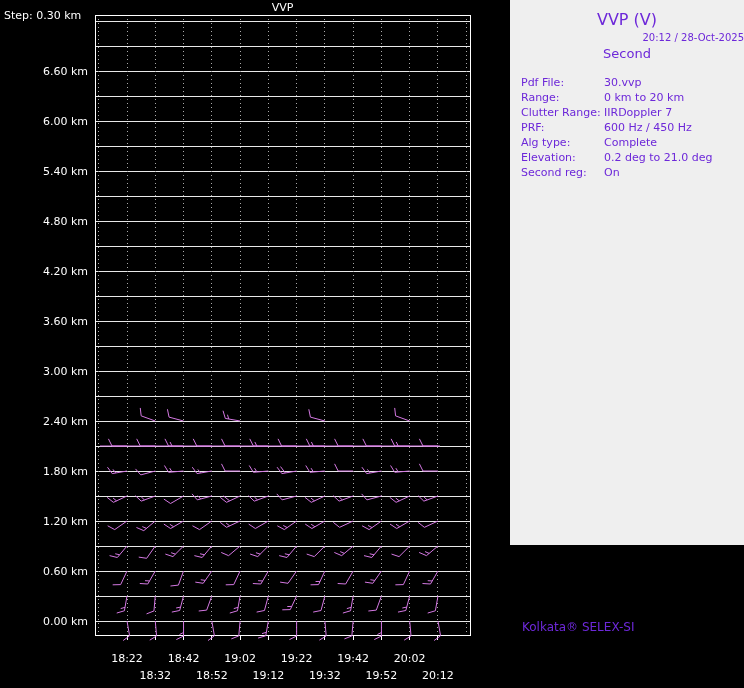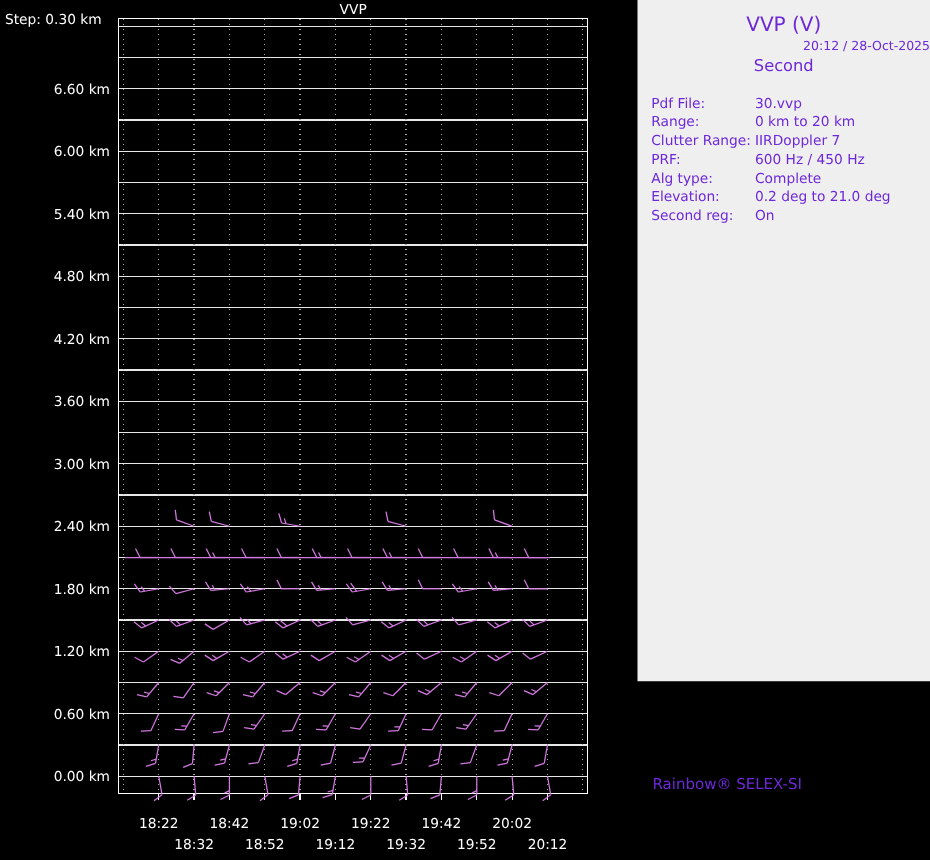--- a/index.html
+++ b/index.html
@@ -396,16 +396,16 @@
         </div>
         <div class="field-row">
           <span class="field-key">Elevation:</span>
           <span class="field-value">0.2 deg to 21.0 deg</span>
         </div>
         <div class="field-row">
           <span class="field-key">Second reg:</span>
           <span class="field-value">On</span>
         </div>
       </div>
-    <div class="panel-brand">Rainbow® SELEX-SI</div>
+    <div class="panel-brand">Kolkata® SELEX-SI</div>
   </div>
 
 </div>
 
 </body></html>

